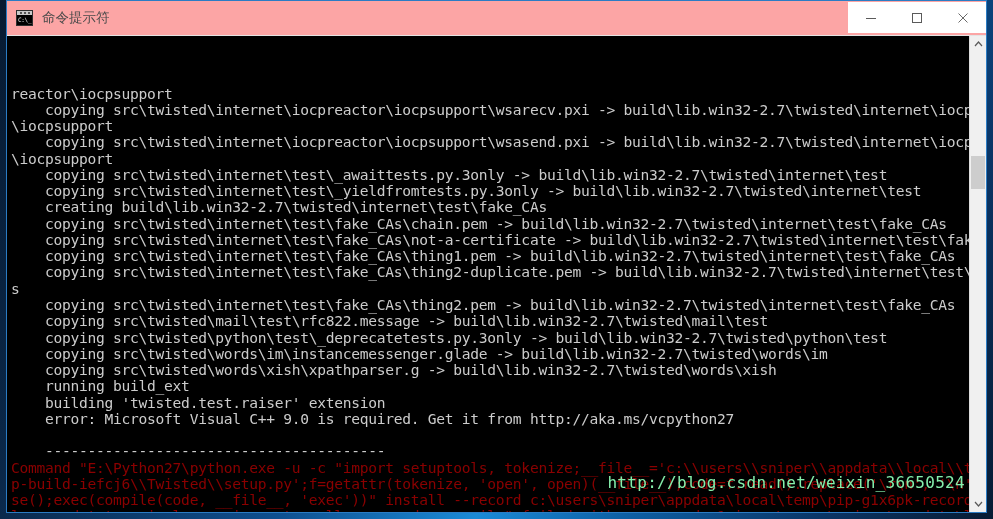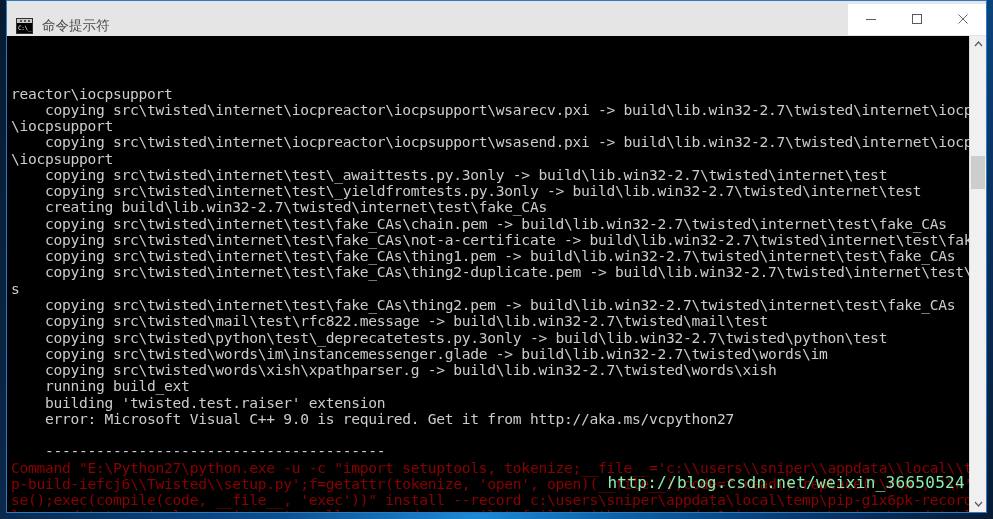--- a/index.html
+++ b/index.html
@@ -42,25 +42,25 @@
     box-sizing: border-box;
     background: #000;
     display: flex;
     flex-direction: column;
   }
 
   
   #title-bar {
     height: 40px;
     min-height: 32px;
-    background: #e5e5e5;
+    background: #fca5a5;
     border-top: 1px solid #2b7cc4;
     border-bottom: 1px solid #e4e4e4;
     display: flex;
-    align-items: flex-end;
+    align-items: center;
     box-sizing: border-box;
     user-select: none;
   }
   #title-left {
     display: flex;
     align-items: center;
     padding-left: 9px;
     flex: 1 1 auto;
     min-width: 0;
   }

